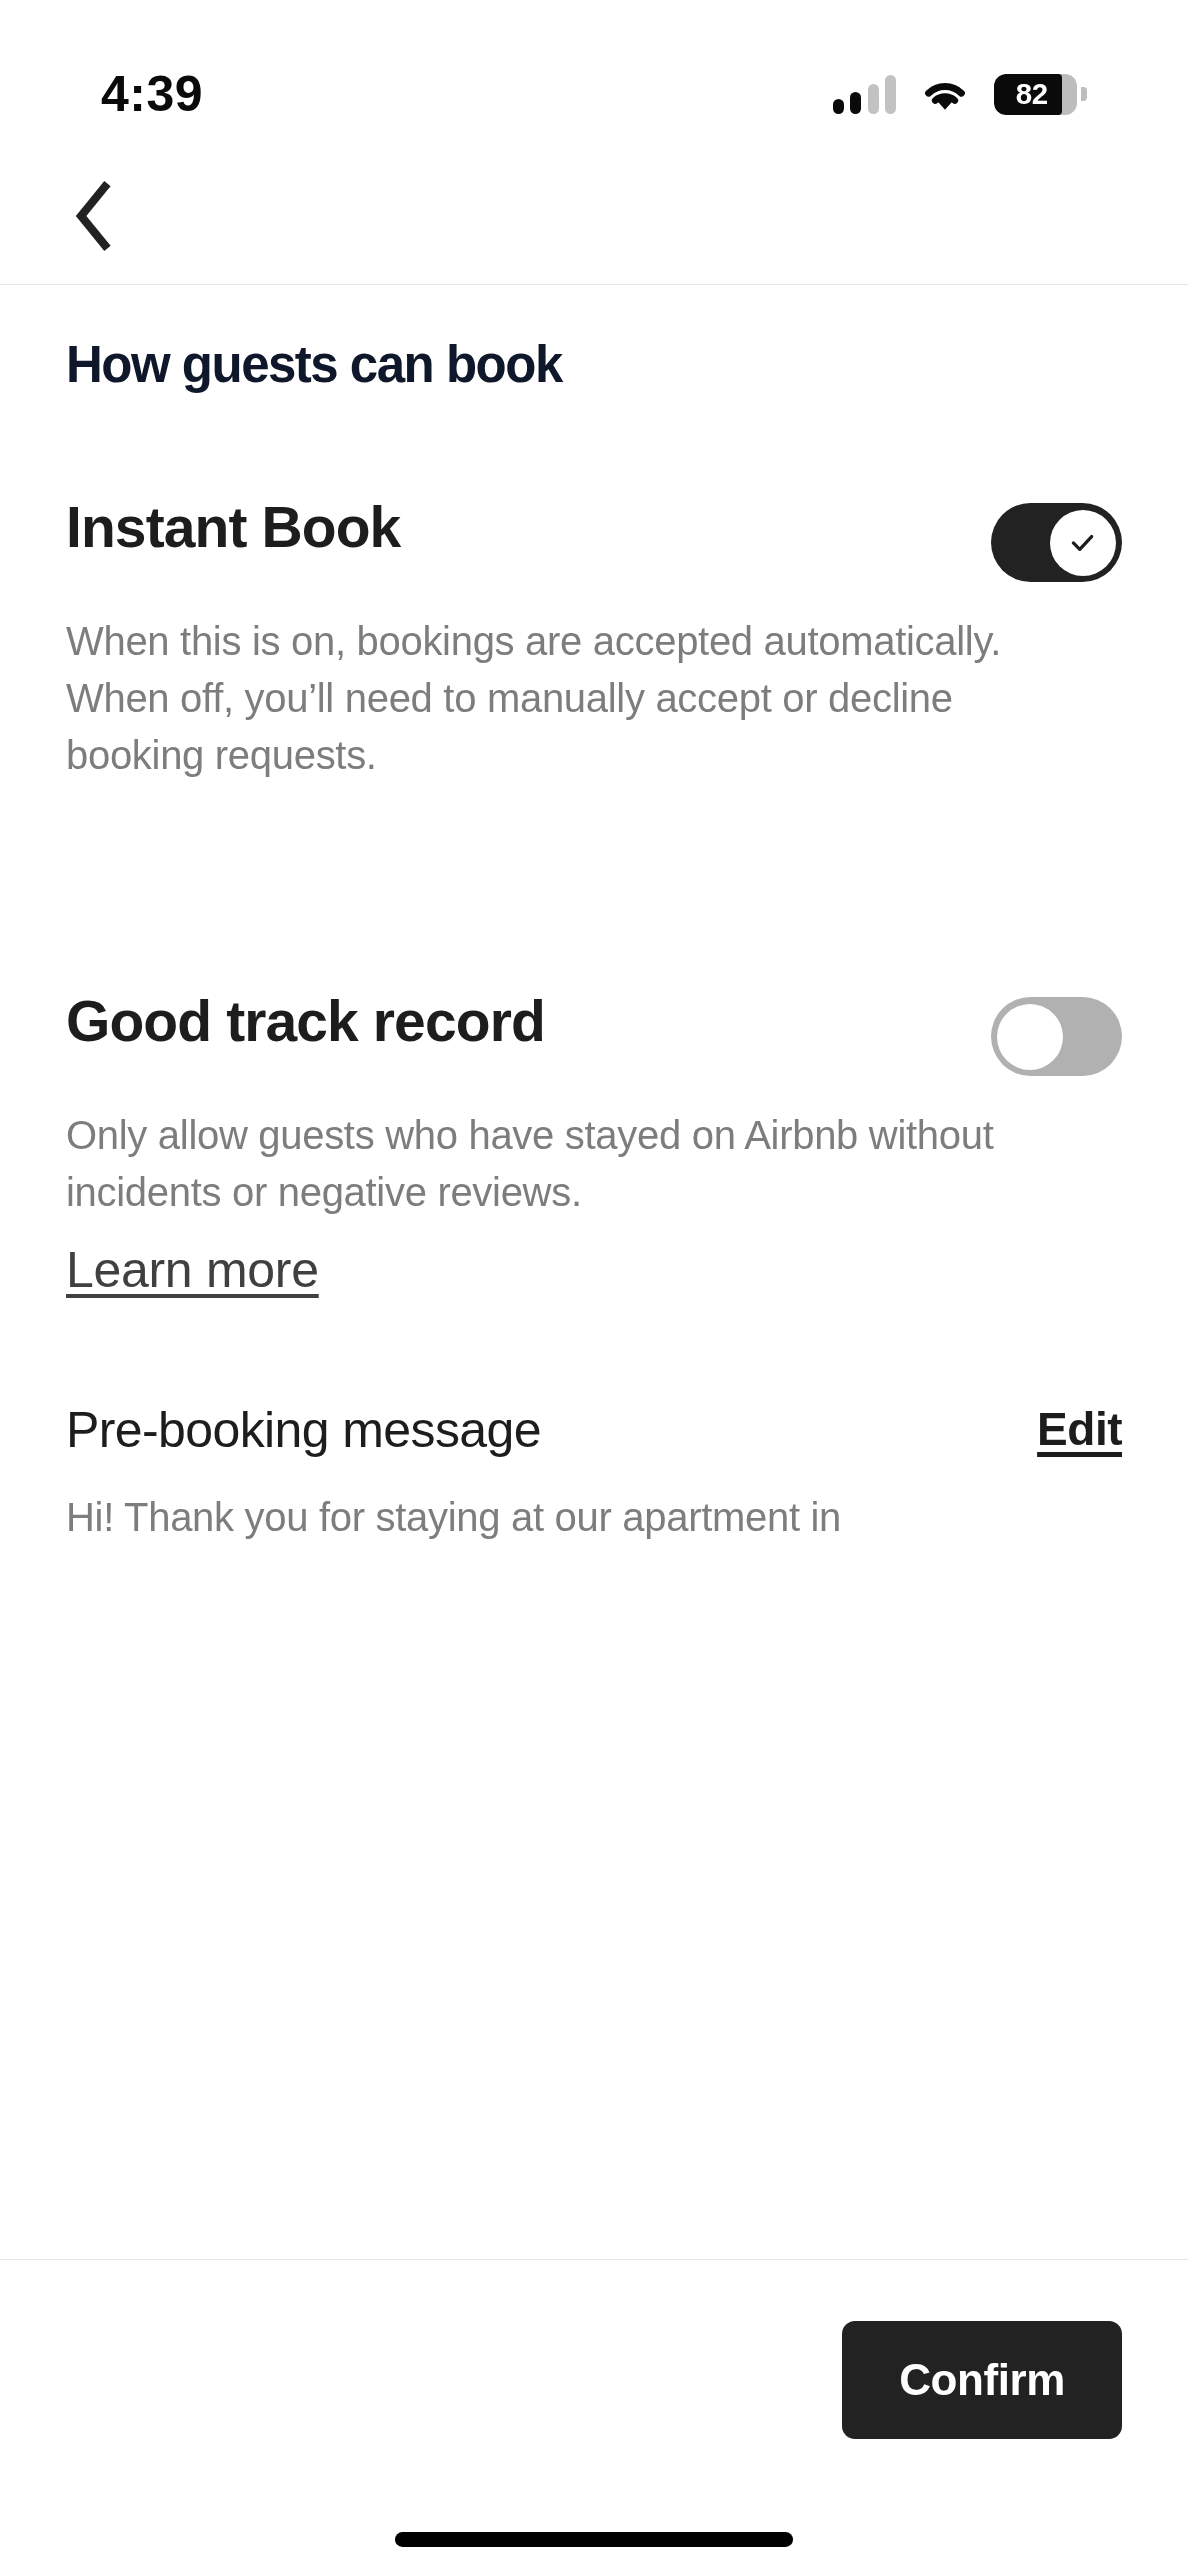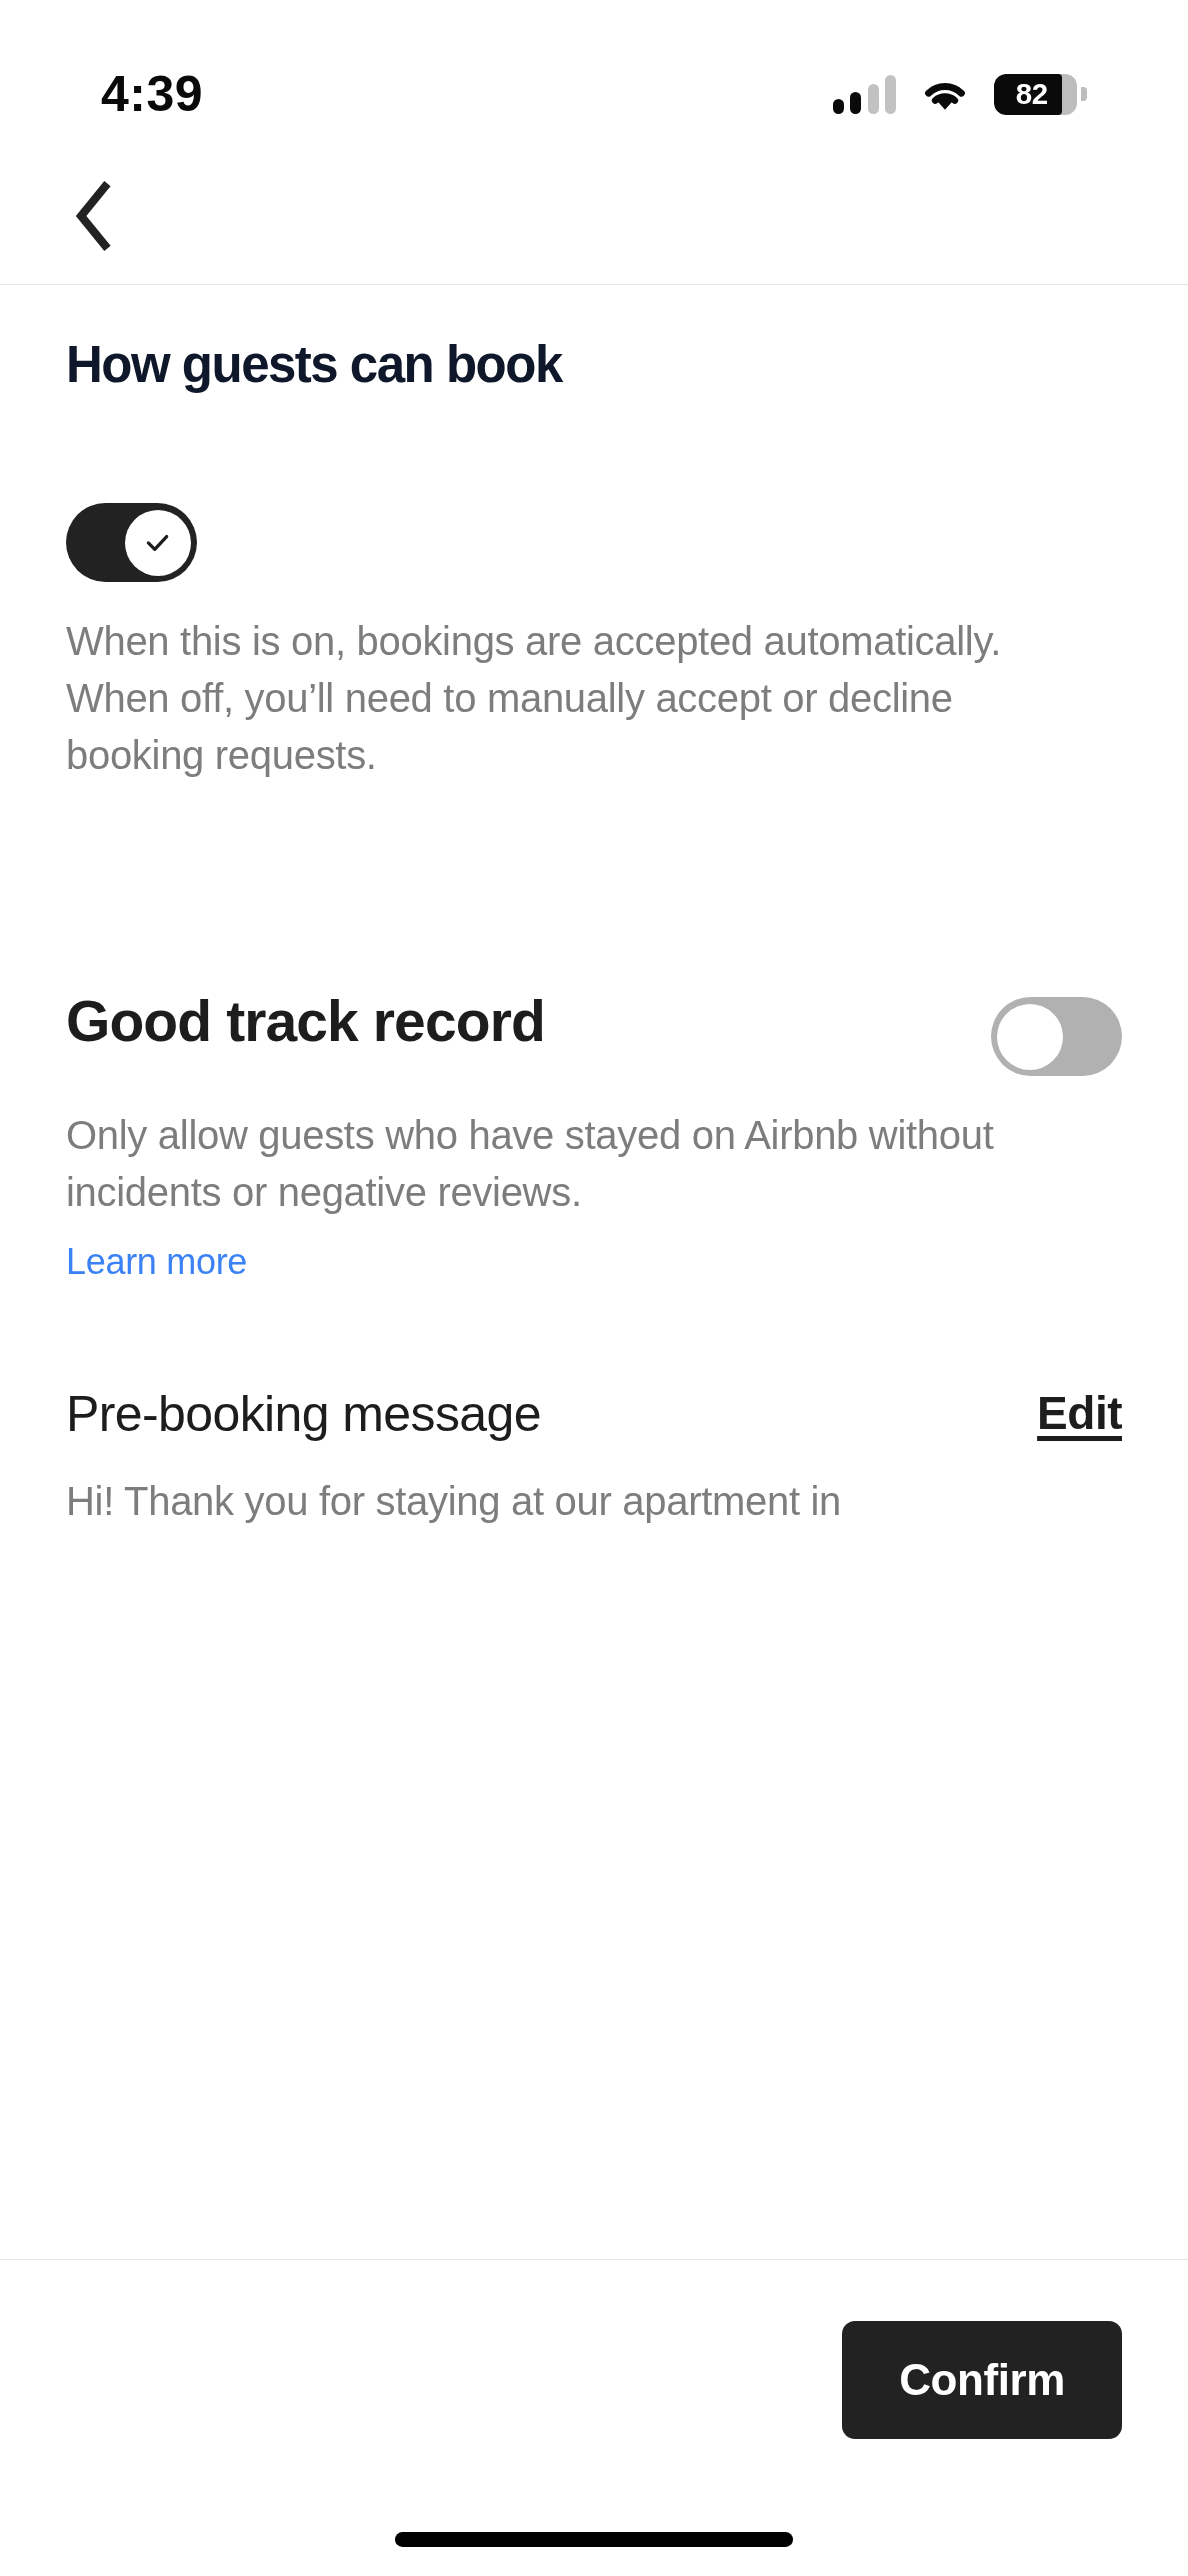--- a/index.html
+++ b/index.html
@@ -102,22 +102,22 @@
     line-height:1.42; letter-spacing:-0.3px;
     max-width:940px;
   }
   .heading-block {
     font-size:64px; font-weight:700; color:#1d1d1d;
     letter-spacing:-1.1px; line-height:1.14;
     max-width:700px;
   }
   .link {
     display:inline-block;
-    font-size:36px; font-weight:400; color:#3b82f6;
-    text-underline-offset:7.4px;
+    font-size:50px; font-weight:400; color:#404040;
+    text-decoration:underline; text-underline-offset:7.4px;
     text-decoration-thickness:3.7px;
     cursor:pointer; letter-spacing:-0.3px;
   }
   .link-strong {
     font-size:46px; font-weight:700; color:#1d1d1d;
     text-decoration:underline; text-underline-offset:7.4px;
     text-decoration-thickness:4.6px; cursor:pointer;
     letter-spacing:-0.5px; white-space:nowrap;
   }
 
@@ -207,20 +207,21 @@
   </div>
 
   <div class="content">
 
     <h1 class="page-title">How guests can book</h1>
 
     <div class="gap-xl"></div>
 
     <div class="section">
       <div class="row">
+        <div class="row-title">Instant Book</div>
         <div class="toggle on">
           <div class="knob">
             <svg width="31" height="31" viewBox="0 0 34 34">
               <path d="M7 17.5 L14 24.5 L27 10.5" stroke="#1d1d1d" stroke-width="3.6" fill="none" stroke-linecap="round" stroke-linejoin="round"></path>
             </svg>
           </div>
         </div>
       </div>
       <div class="gap-md"></div>
       <div class="desc">When this is on, bookings are accepted automatically. When off, you’ll need to manually accept or decline booking requests.</div>

